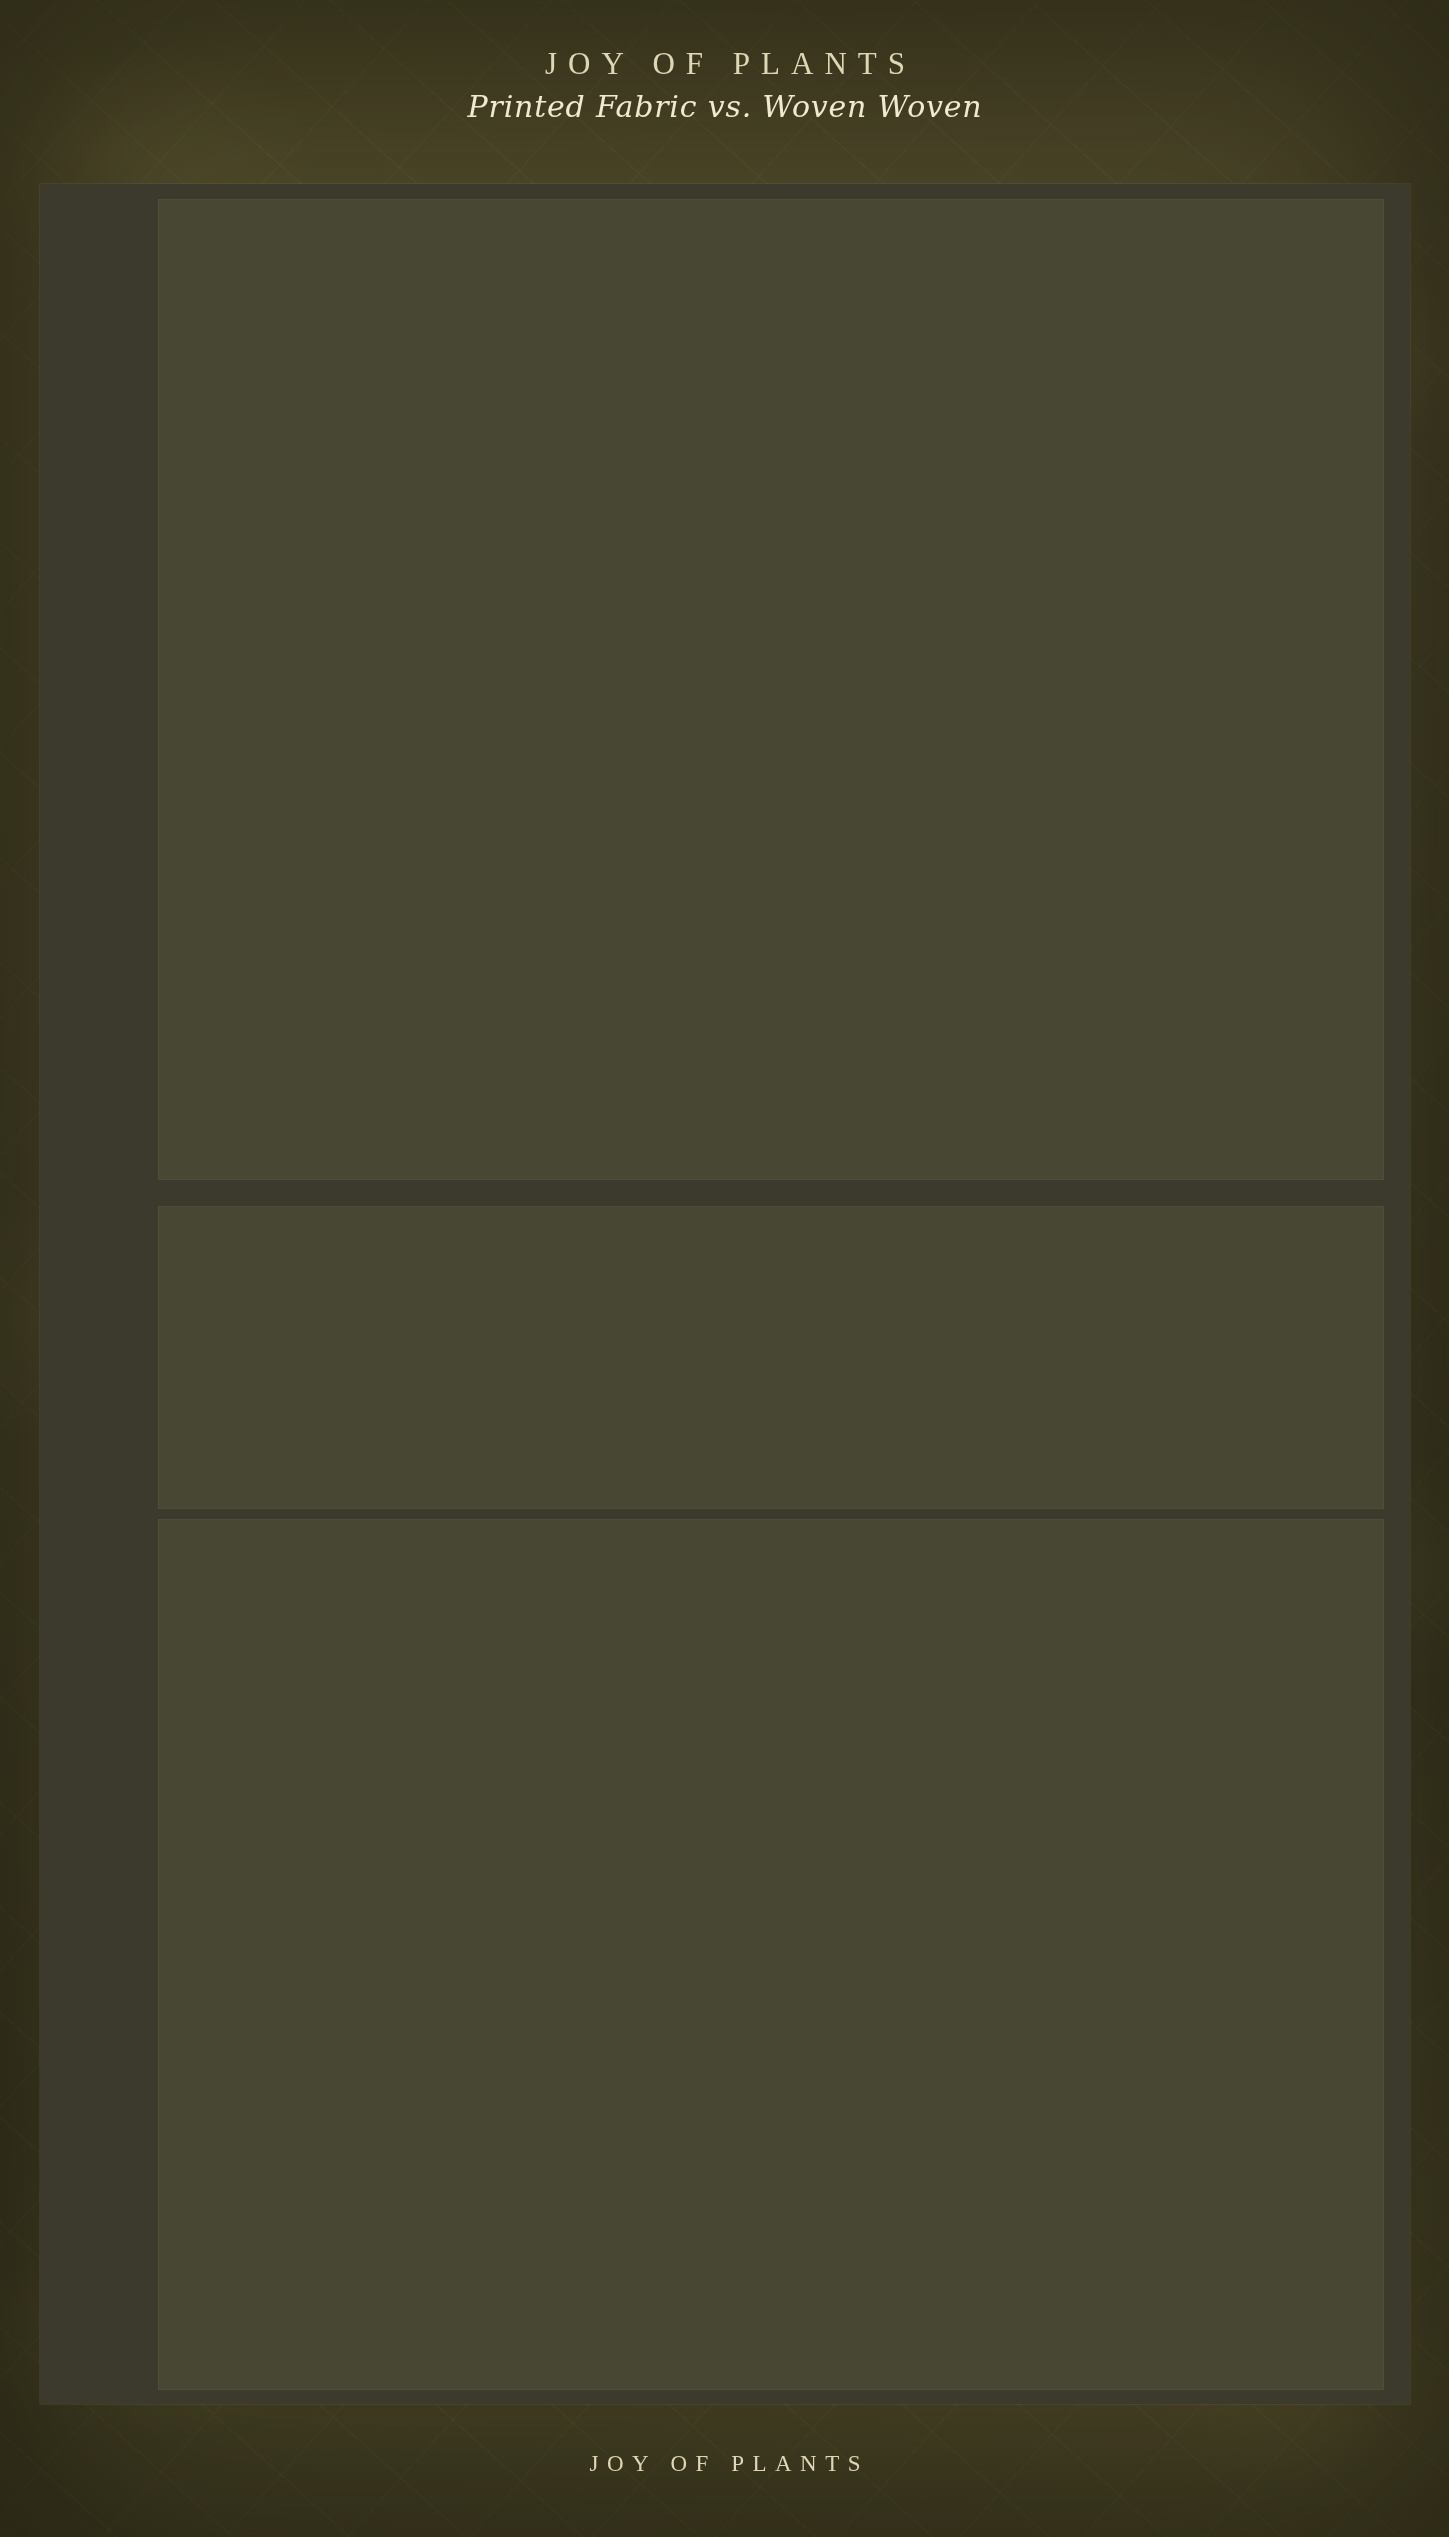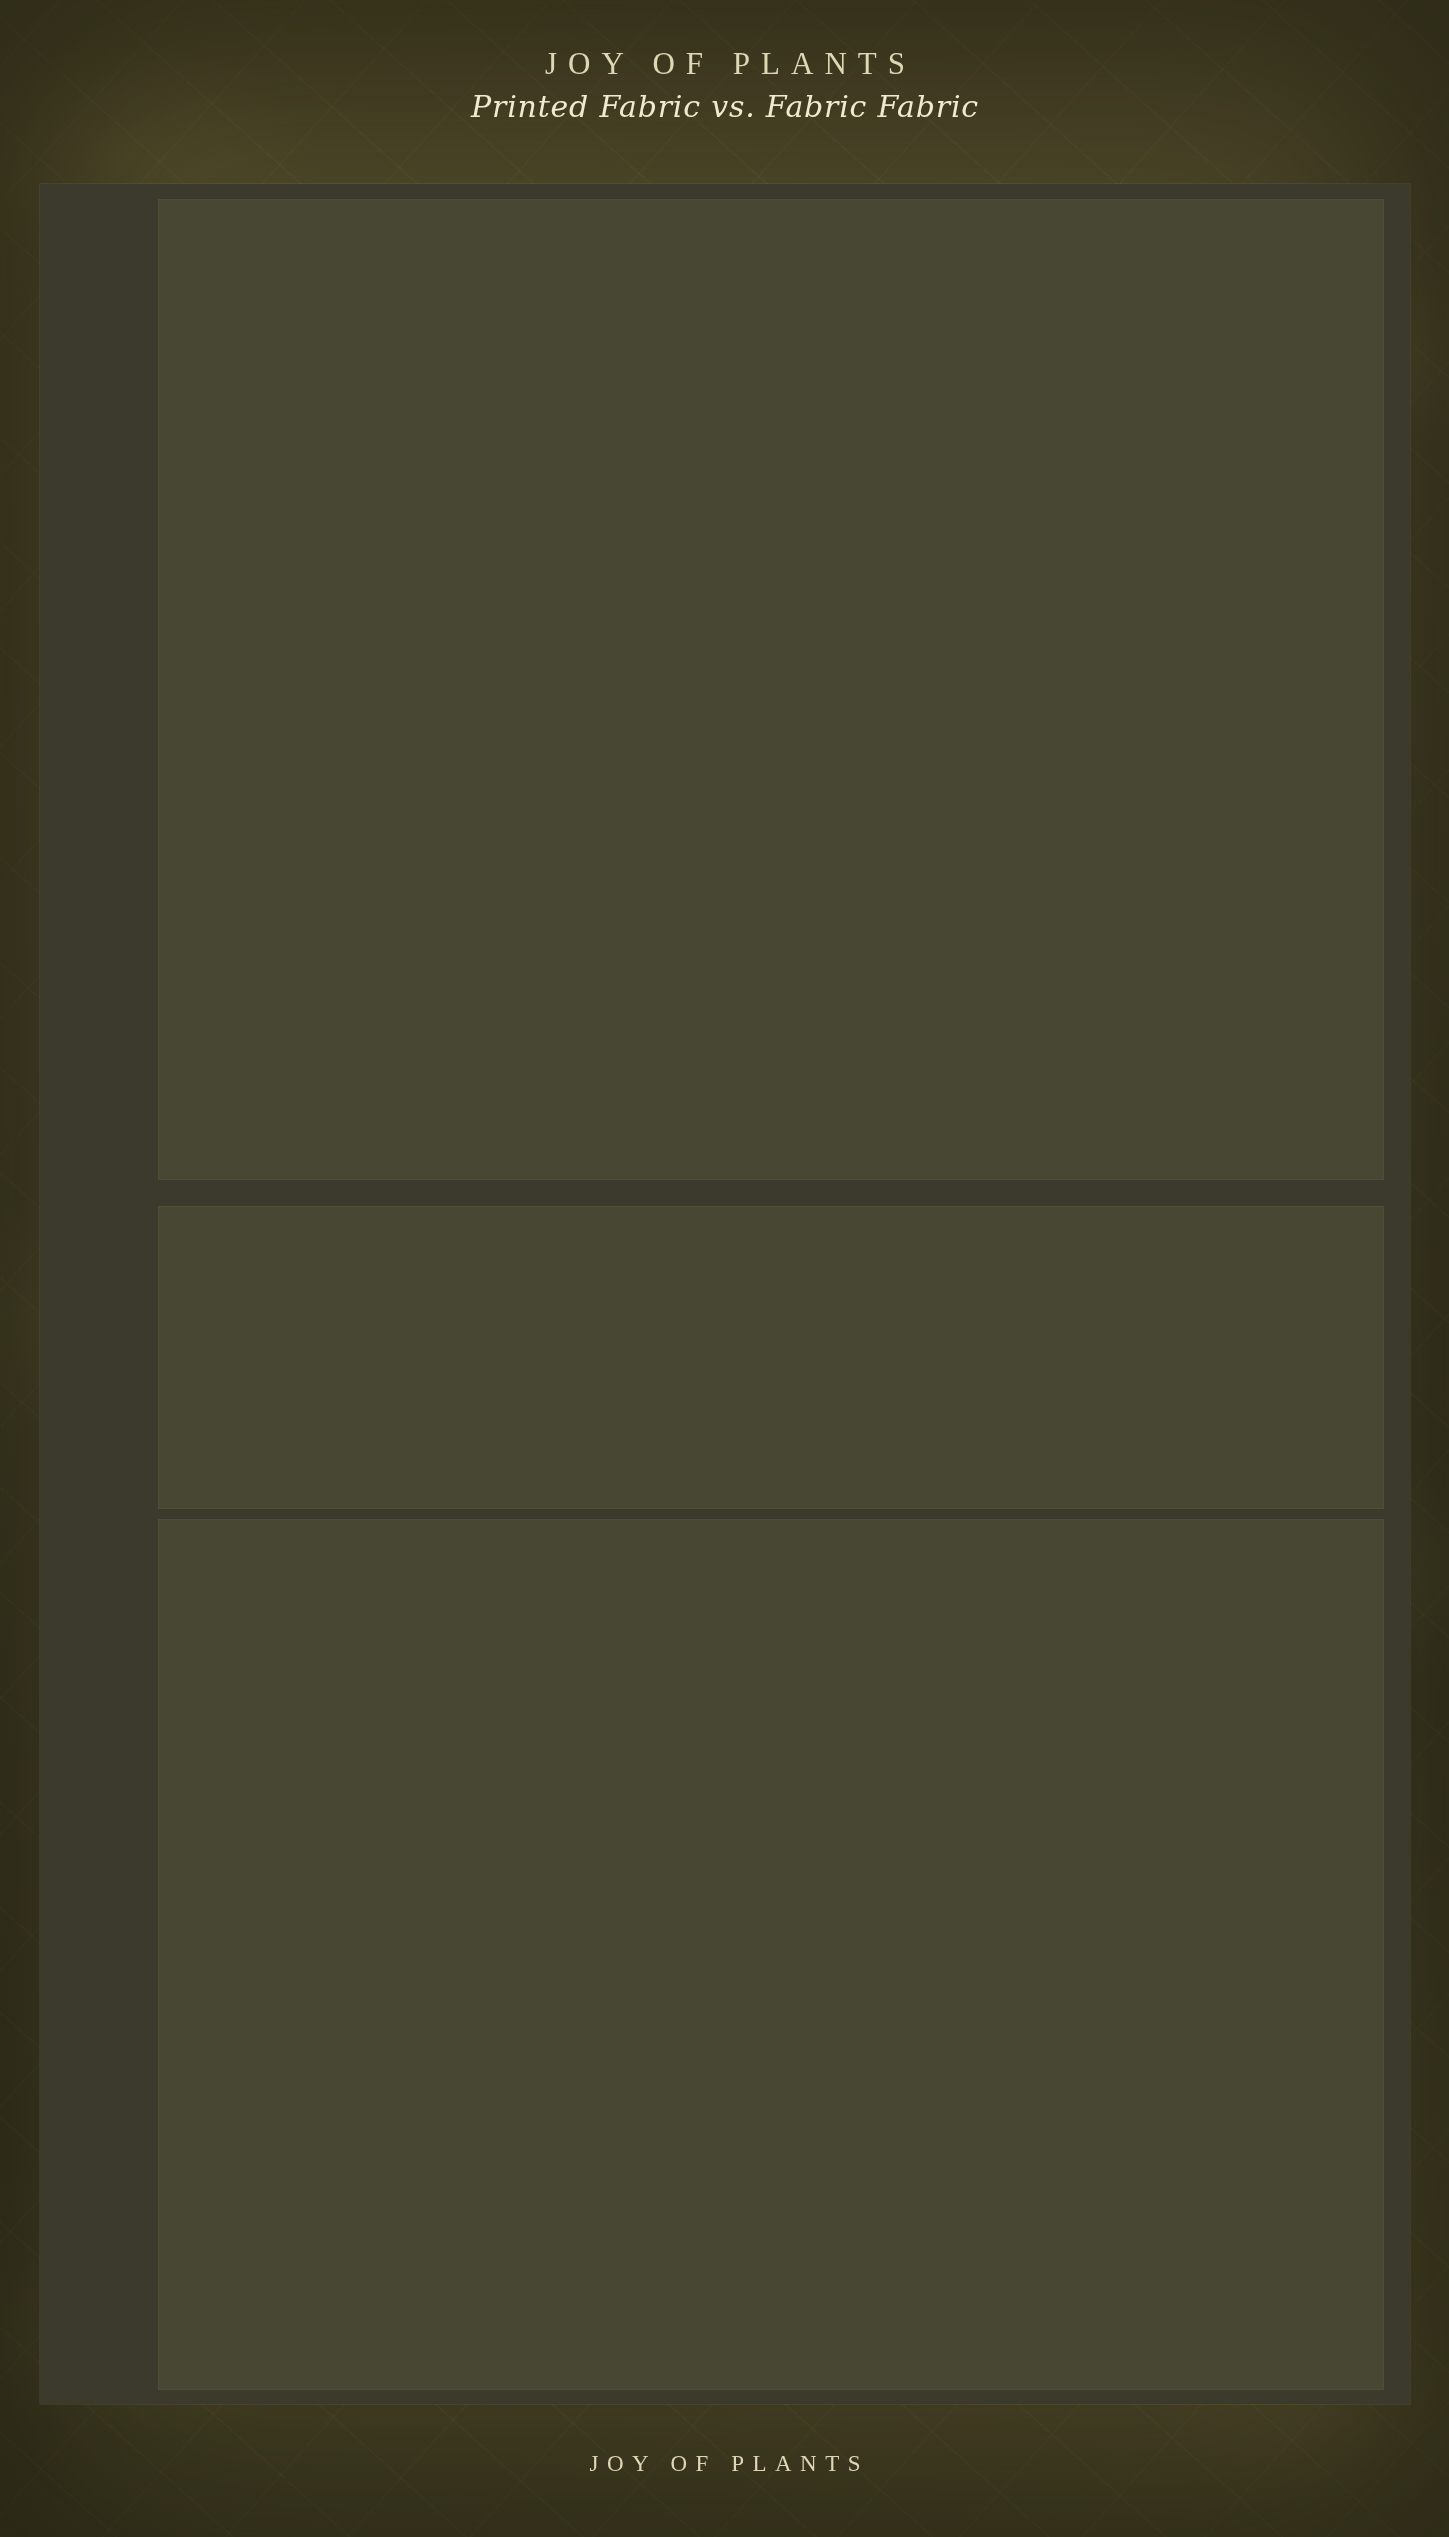--- a/index.html
+++ b/index.html
@@ -339,21 +339,21 @@
     text-indent: 8.5px;
   }
 </style>
 </head>
 <body>
 
 <div class="bg-leaf-layer"></div>
 
 <div class="doc-header">
   <div class="brand-title">JOY OF PLANTS</div>
-  <div class="brand-subtitle">Printed Fabric vs. Fabric Fabric</div>
+  <div class="brand-subtitle">Printed Fabric vs. Woven Woven</div>
 </div>
 
 <div class="main-panel">
   <div class="inner-card card-blankets"></div>
   <div class="inner-card card-usage"></div>
   <div class="inner-card card-wall"></div>
 </div>
 
 <div class="section-heading" id="heading-blankets">JACQUARD WOVEN THROW BLANKETS</div>
 <div class="body-copy" id="intro-blankets">Crafted from premium natural cotton, our lightweight throws are delightfully soft, beautifully textured, and wonderfully cozy. Utilizing advanced Jacquard loom technology, we blend solid and monochrome yarns to create a vibrant array of 195 color finishes. Each throw is artfully completed with a custom fringe made from the primary thread colors, adding the perfect finishing touch while preventing fraying.</div>

